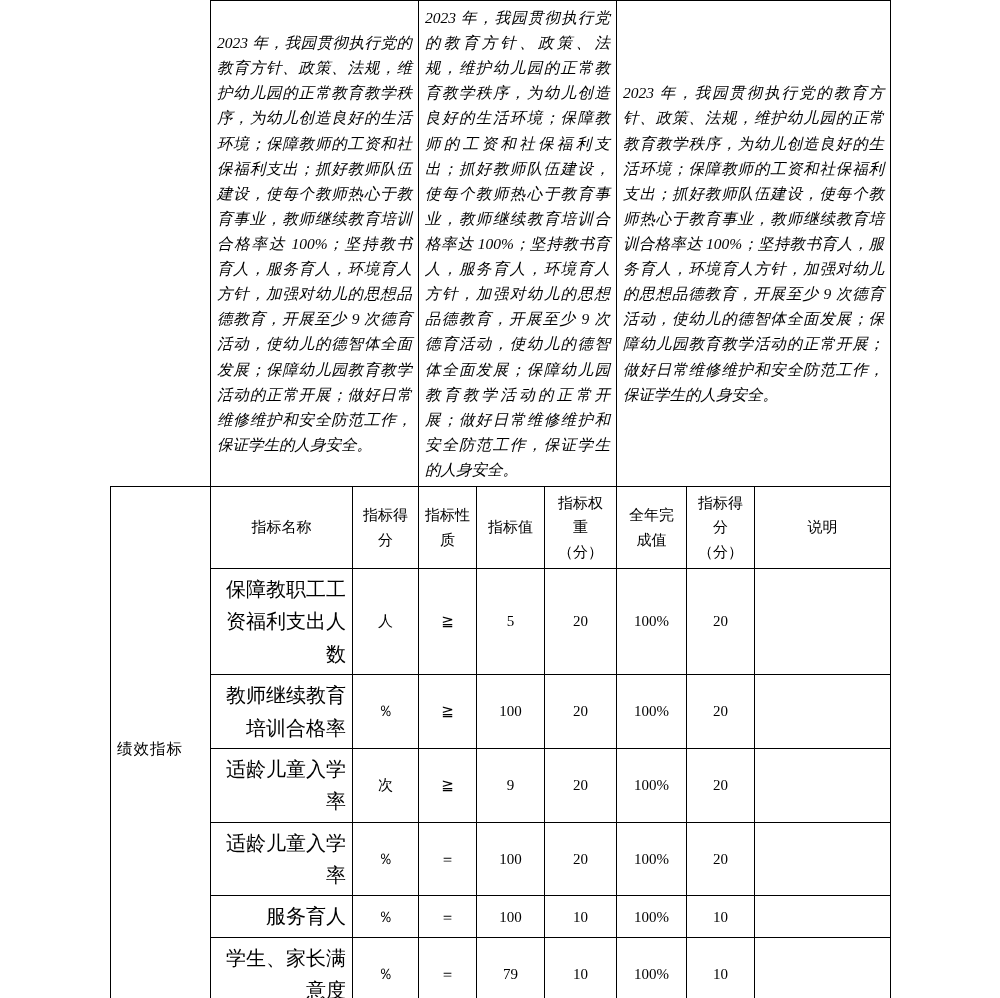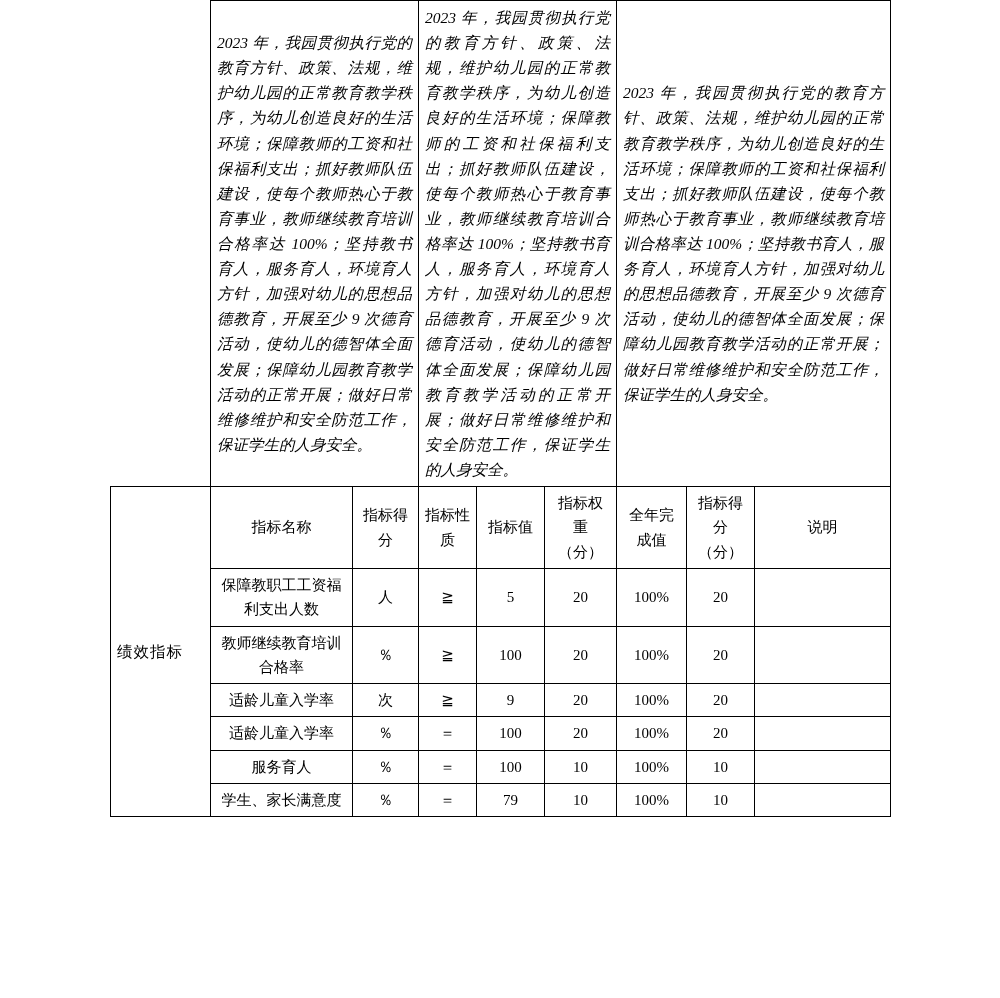--- a/index.html
+++ b/index.html
@@ -62,22 +62,22 @@
   }
   .rowlabel {
     text-align: left;
     font-size: 15.5px;
     letter-spacing: 1px;
   }
   .c {
     text-align: center;
   }
   .name-cell {
-    text-align: center;
-    font-size: 15px;
+    text-align: right;
+    font-size: 20px;
     line-height: 1.5;
     padding: 7px 4px;
     margin-left: 9px;
   }
   .num {
     text-align: center;
     font-family: "Liberation Serif", serif;
   }
   .empty {
   }

